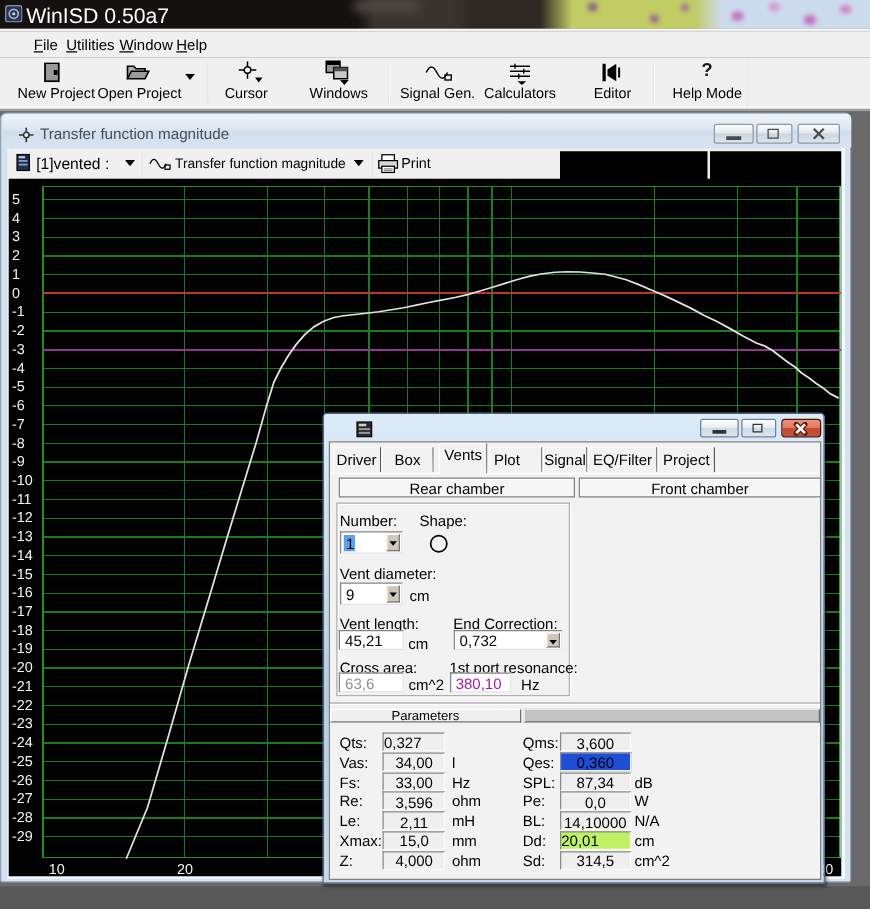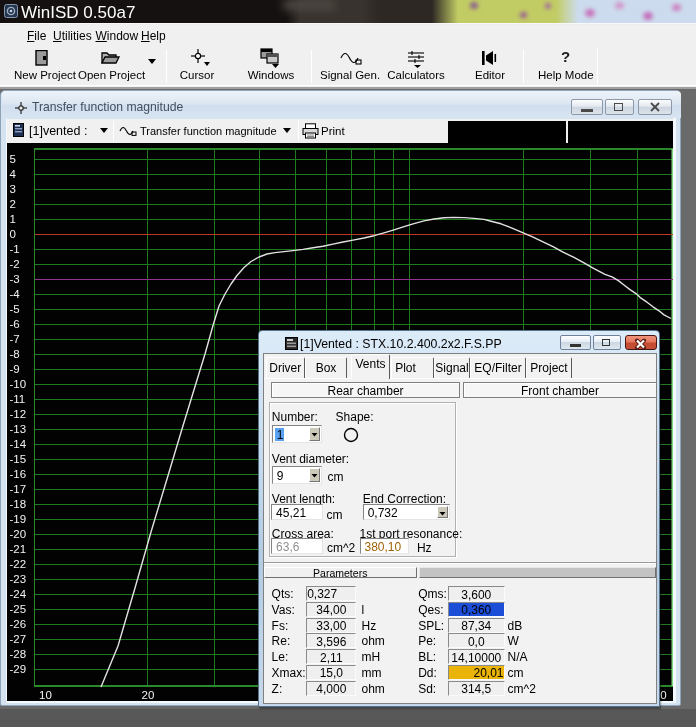--- a/index.html
+++ b/index.html
@@ -281,21 +281,20 @@
 </div>
 
 <div class="abs" id="dlg" style="left:258px;top:330px;width:402px;height:377px;background:linear-gradient(#dcebf8,#c2d8ec 40%,#b2cce4 60%,#c6d9ec);border:1px solid #56718c;border-radius:4px 4px 0 0;box-shadow:1px 2px 2px rgba(0,0,0,0.4)">
 
   <svg class="abs" style="left:26px;top:6px" width="13" height="13" viewBox="0 0 13 13">
     <rect x="0.5" y="0.5" width="12" height="12" fill="#2a2a2a" stroke="#000"></rect>
     <rect x="2" y="2" width="6" height="2" fill="#cfcfcf"></rect>
       <rect x="2" y="5.5" width="9" height="1.6" fill="#9a9a9a"></rect>
       <rect x="2" y="8.5" width="9" height="1.6" fill="#9a9a9a"></rect>
   </svg>
-  <div class="abs" style="left:41px;top:6px;font-size:12.3px;color:#000">[1]Vented : STX.10.2.400.2x2.F.S.PP</div>
 
   <div class="abs" style="left:301px;top:4px;width:31px;height:15px;background:linear-gradient(#fdfeff,#e8eef5 45%,#ccd8e4 50%,#dfe7ef);border:1px solid #70829a;border-radius:2px">
     <div class="abs" style="left:9px;top:8px;width:11px;height:3px;background:#333"></div>
     </div>
   <div class="abs" style="left:334px;top:4px;width:28px;height:15px;background:linear-gradient(#fdfeff,#e8eef5 45%,#ccd8e4 50%,#dfe7ef);border:1px solid #70829a;border-radius:2px">
     <div class="abs" style="left:8px;top:3px;width:8px;height:7px;border:1.5px solid #333"></div>
     </div>
   <div class="abs" style="left:366px;top:4px;width:32px;height:15px;background:linear-gradient(#f0937b,#e4775d 48%,#c64b2e 52%,#c2503a);border:1.5px solid #47150f;border-radius:3px">
     <svg width="29" height="12" viewBox="0 0 29 12">
         <g stroke="#5a1d12" stroke-width="4" stroke-linecap="round">
@@ -340,21 +339,21 @@
 <div class="abs" style="left:98.7px;top:137.5px">End Correction:</div>
 <div class="abs" style="left:7.1px;top:150.3px;width:51.7px;height:15.9px;background:#fff;border:1px solid #848484;border-right-color:#e4e4e4;border-bottom-color:#e4e4e4;font-size:12px;padding:1px 0 0 4px">45,21</div>
 <div class="abs" style="left:62.6px;top:153.5px">cm</div>
 <div class="abs" style="left:98.7px;top:150.3px;width:87.7px;height:15.9px;background:#fff;border:1px solid #848484;border-right-color:#e4e4e4;border-bottom-color:#e4e4e4;font-size:12px;padding:1px 0 0 4px">0,732<div class="abs" style="right:1px;top:1px;bottom:1px;width:11px;background:#cdc9ba;border:1px solid;border-color:#fff #767676 #767676 #fff"><svg width="9" height="13" viewBox="0 0 9 13">
             <path d="M1.5 5 H7.5 L4.5 8.5 Z" fill="#000"></path>
           </svg></div></div>
 <div class="abs" style="left:7.8px;top:172.6px">Cross area:</div>
 <div class="abs" style="left:95.5px;top:172.6px">1st port resonance:</div>
 <div class="abs" style="left:7.1px;top:183.7px;width:51.7px;height:16.6px;background:#fff;border:1px solid #848484;border-right-color:#e4e4e4;border-bottom-color:#e4e4e4;font-size:12px;padding:1.5px 0 0 4px;color:#909090">63,6</div>
 <div class="abs" style="left:62.9px;top:186.7px">cm^2</div>
-<div class="abs" style="left:95.5px;top:183.7px;width:49.4px;height:16.6px;background:#fff;border:1px solid #848484;border-right-color:#e4e4e4;border-bottom-color:#e4e4e4;font-size:12px;padding:1.5px 0 0 4px;color:#a16207">380,10</div>
+<div class="abs" style="left:95.5px;top:183.7px;width:49.4px;height:16.6px;background:#fff;border:1px solid #848484;border-right-color:#e4e4e4;border-bottom-color:#e4e4e4;font-size:12px;padding:1.5px 0 0 4px;color:#a21caf">380,10</div>
 <div class="abs" style="left:152.9px;top:186.7px">Hz</div>
 <div class="abs" style="left:0;top:207.5px;width:392px;height:1px;background:#9a9a9a"></div>
 <div class="abs" style="left:0;top:208.5px;width:392px;height:1px;background:#fff"></div>
 <div class="abs" style="left:0;top:212.8px;width:152.5px;height:11.7px;background:#f0f0f0;border:1px solid;border-color:#fff #707070 #707070 #fff;text-align:center;font-size:10.5px;font-weight:normal;line-height:10px">Parameters</div>
 <div class="abs" style="left:155px;top:212.8px;width:237px;height:11.7px;background:#c3c3c3;border:1px solid;border-color:#e8e8e8 #707070 #707070 #e8e8e8"></div>
 <div class="abs" style="left:7.6px;top:233.2px">Qts:</div>
 <div class="abs" style="left:42.2px;top:232.2px;width:50.3px;height:15px;background:#efefef;border:1px solid;border-color:#8a8a8a #fbfbfb #fbfbfb #8a8a8a;text-align:left;font-size:12px;padding-top:0">0,327</div>
 <div class="abs" style="left:7.6px;top:248.92px">Vas:</div>
 <div class="abs" style="left:42.2px;top:247.92px;width:50.3px;height:15px;background:#efefef;border:1px solid;border-color:#8a8a8a #fbfbfb #fbfbfb #8a8a8a;text-align:center;font-size:12px;padding-top:0.5px">34,00</div>
 <div class="abs" style="left:97.5px;top:248.92px">l</div>
@@ -380,20 +379,20 @@
 <div class="abs" style="left:154.2px;top:264.64px">SPL:</div>
 <div class="abs" style="left:184px;top:263.64px;width:56.5px;height:15px;background:#efefef;border:1px solid;border-color:#8a8a8a #fbfbfb #fbfbfb #8a8a8a;text-align:center;font-size:12px;padding-top:0.5px">87,34</div>
 <div class="abs" style="left:243.5px;top:264.64px">dB</div>
 <div class="abs" style="left:154.2px;top:280.36px">Pe:</div>
 <div class="abs" style="left:184px;top:279.36px;width:56.5px;height:15px;background:#efefef;border:1px solid;border-color:#8a8a8a #fbfbfb #fbfbfb #8a8a8a;text-align:center;font-size:12px;padding-top:0.5px">0,0</div>
 <div class="abs" style="left:243.5px;top:280.36px">W</div>
 <div class="abs" style="left:154.2px;top:296.08px">BL:</div>
 <div class="abs" style="left:184px;top:295.08px;width:56.5px;height:15px;background:#efefef;border:1px solid;border-color:#8a8a8a #fbfbfb #fbfbfb #8a8a8a;text-align:center;font-size:12px;padding-top:0.5px">14,10000</div>
 <div class="abs" style="left:243.5px;top:296.08px">N/A</div>
 <div class="abs" style="left:154.2px;top:311.8px">Dd:</div>
-<div class="abs" style="left:184px;top:310.8px;width:56.5px;height:15px;background:#eab308;border:1px solid;border-color:#8a8a8a #fbfbfb #fbfbfb #8a8a8a;text-align:right;font-size:12px;padding-top:0.5px">20,01</div>
+<div class="abs" style="left:184px;top:310.8px;width:56.5px;height:15px;background:#bef264;border:1px solid;border-color:#8a8a8a #fbfbfb #fbfbfb #8a8a8a;text-align:left;font-size:12px;padding-top:0.5px">20,01</div>
 <div class="abs" style="left:243.5px;top:311.8px">cm</div>
 <div class="abs" style="left:154.2px;top:327.52px">Sd:</div>
 <div class="abs" style="left:184px;top:326.52px;width:56.5px;height:15px;background:#efefef;border:1px solid;border-color:#8a8a8a #fbfbfb #fbfbfb #8a8a8a;text-align:center;font-size:12px;padding-top:0.5px">314,5</div>
 <div class="abs" style="left:243.5px;top:327.52px">cm^2</div>
 
   </div>
 </div>
 
 </body></html>

